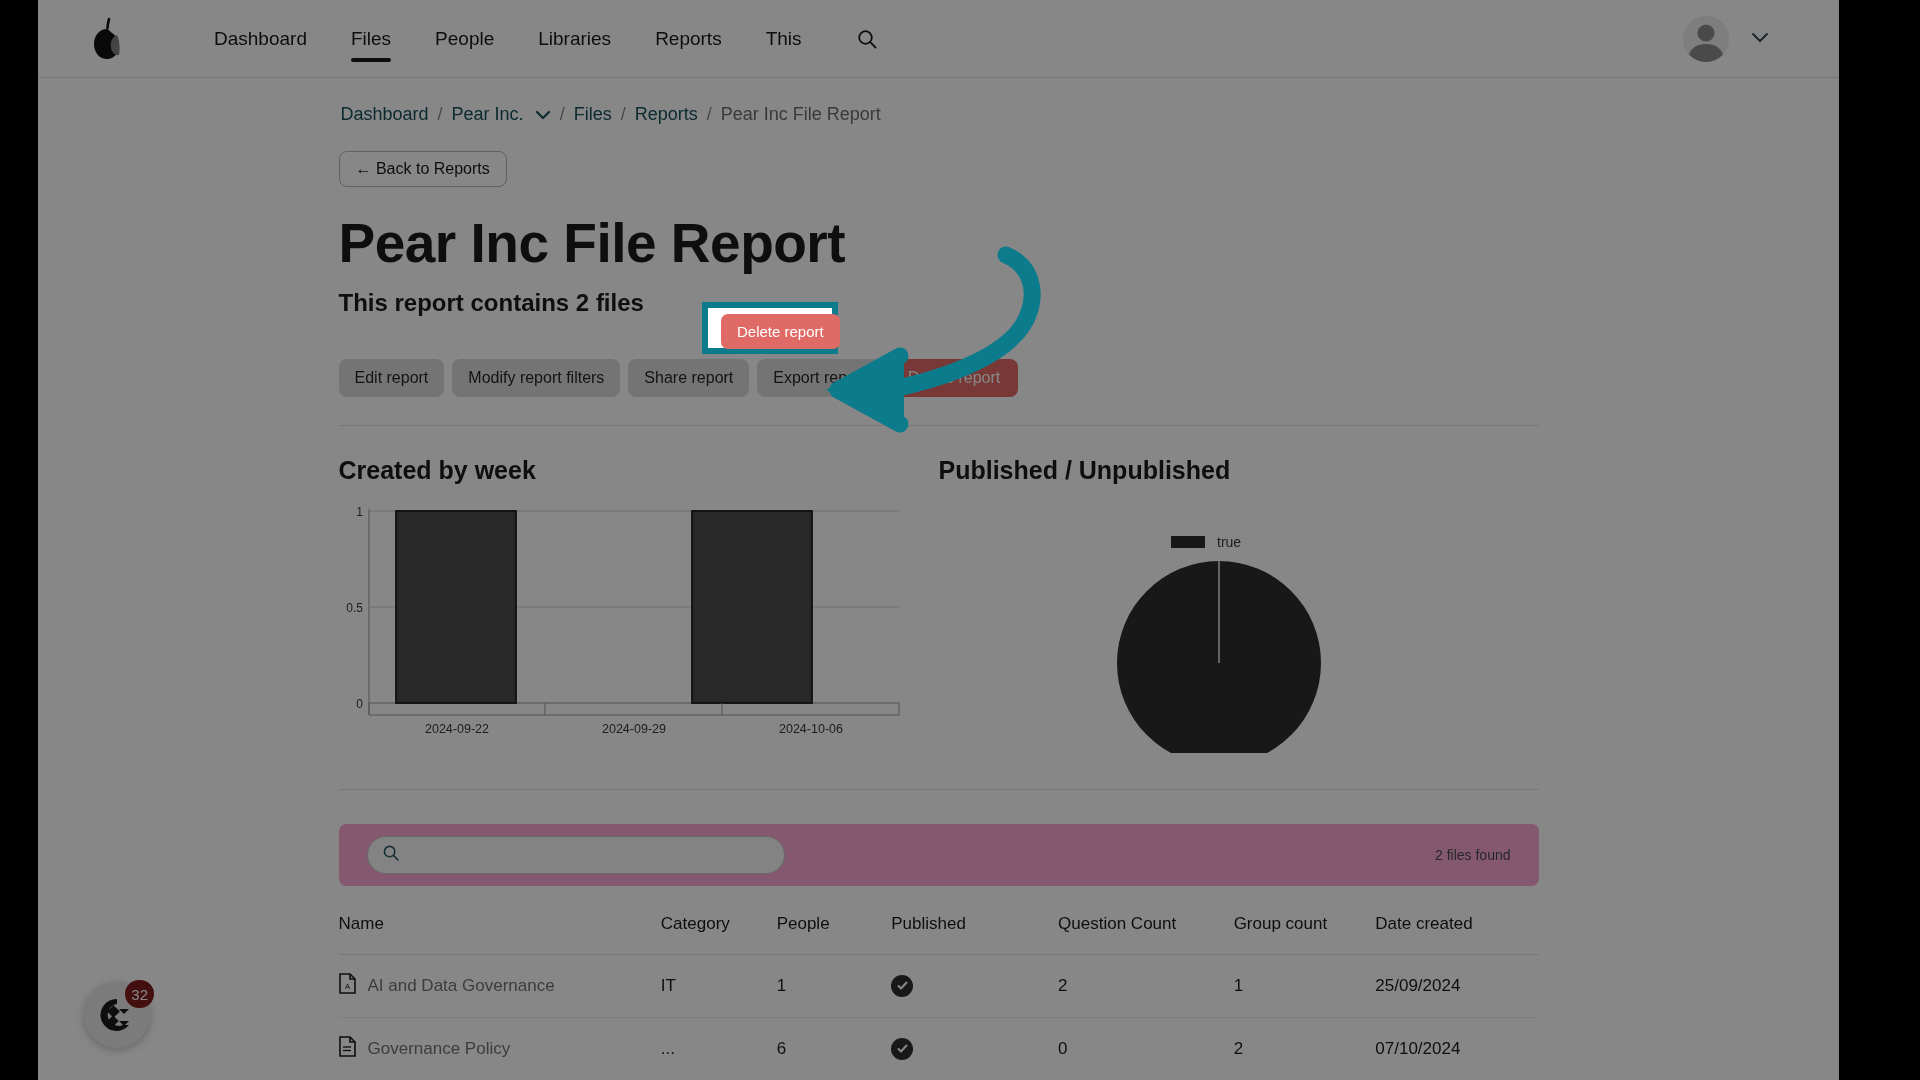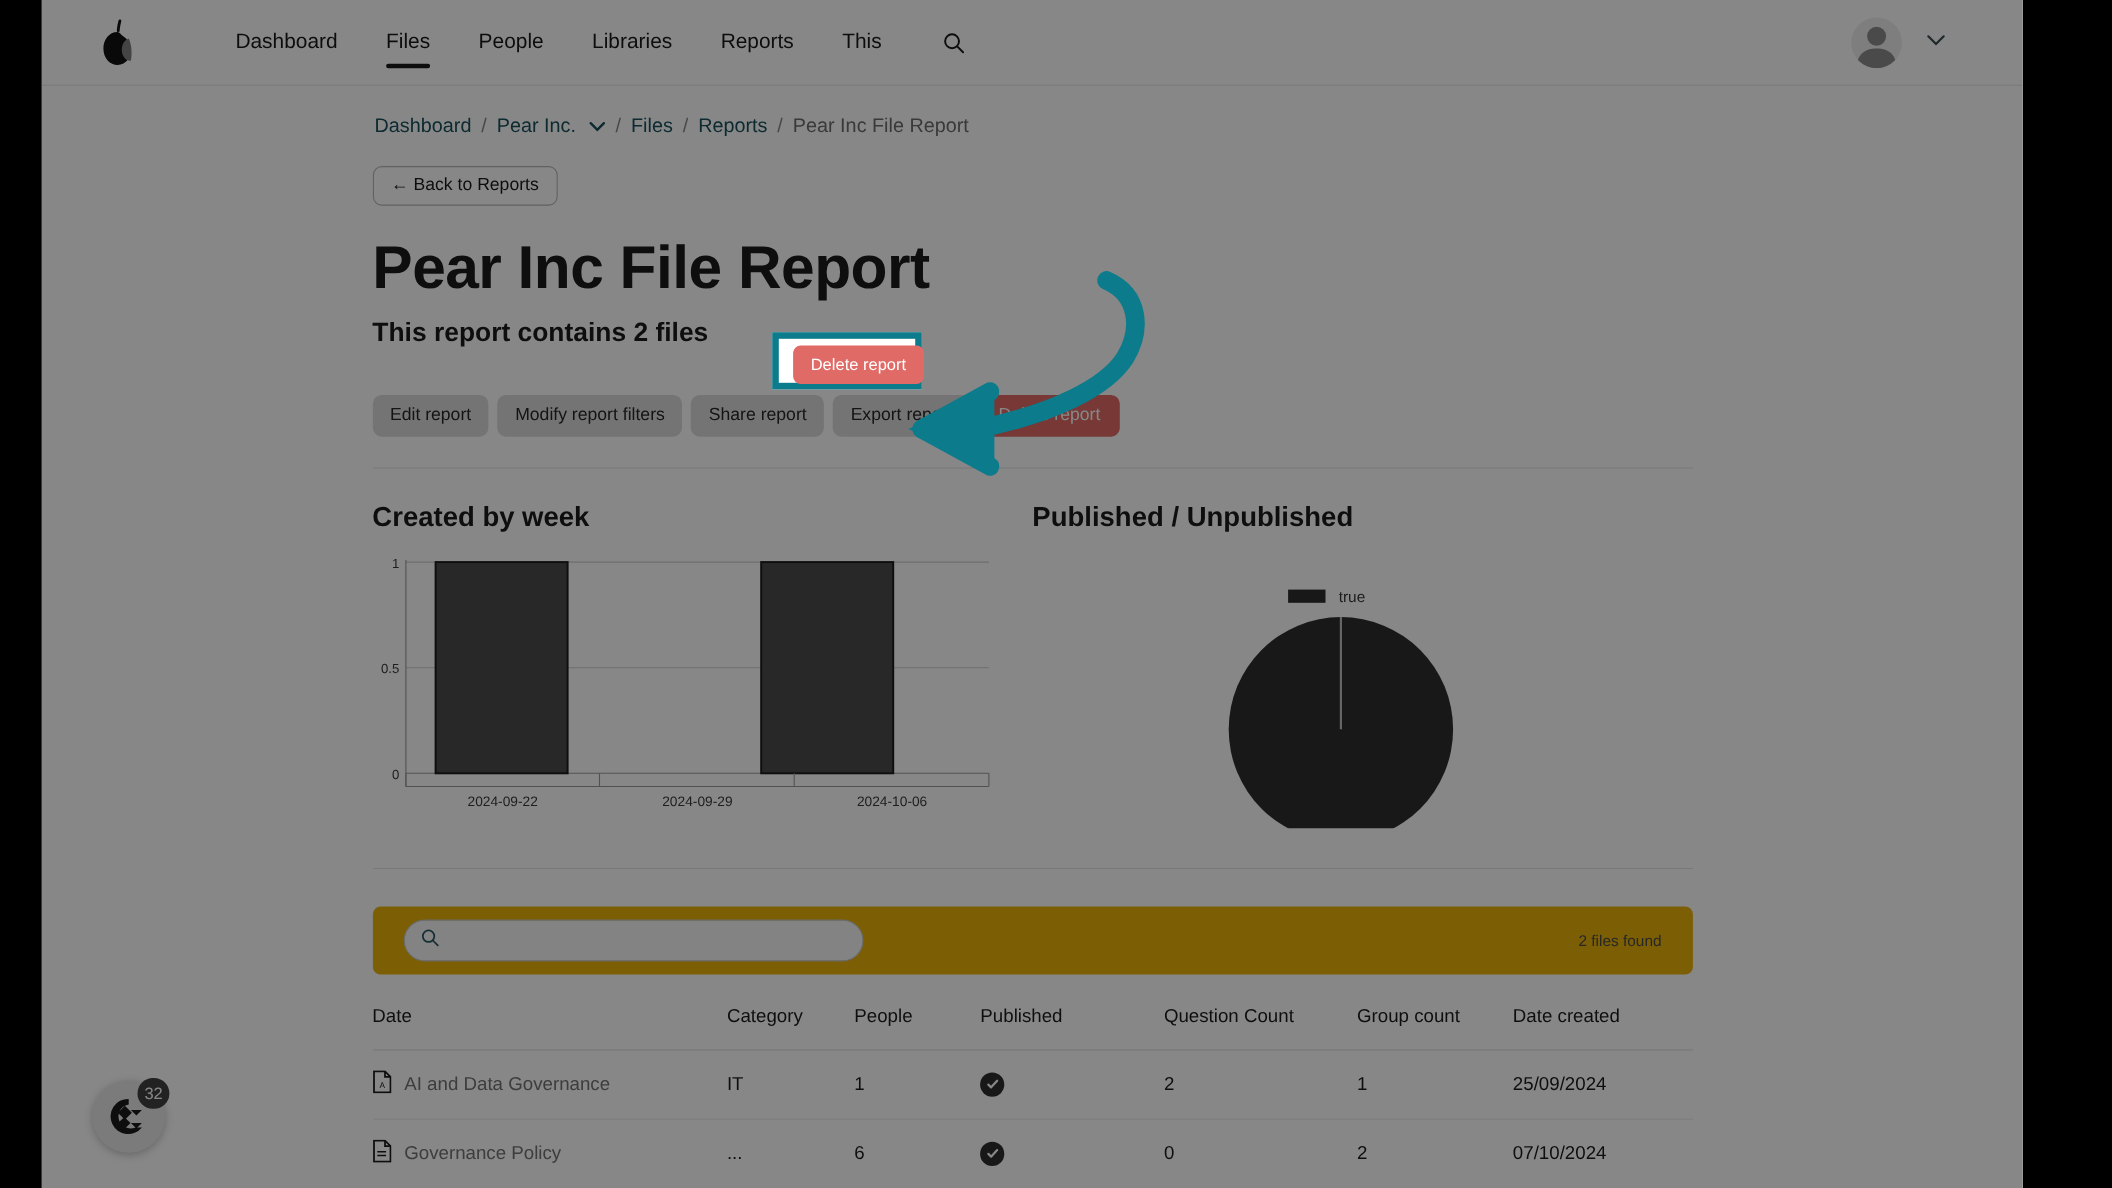--- a/index.html
+++ b/index.html
@@ -196,21 +196,21 @@
     font-weight: 700;
     color: #1b1b1b;
     margin-bottom: 18px;
   }
   .bar-wrap { position: relative; height: 250px; padding-left: 0; }
   .pie-wrap { position: relative; height: 250px; }
 
   
   .table-card { margin-top: 34px; }
   .search-bar {
-    background: #eab308;
+    background: #f9a8d4;
     border-radius: 7px;
     height: 62px;
     display: flex;
     align-items: center;
     padding: 0 28px;
     margin: 0 0 0 0;
   }
   .search-input-wrap {
     position: relative;
     width: 418px;
@@ -296,21 +296,21 @@
     background: #e9e9e9;
     box-shadow: 0 2px 8px rgba(0,0,0,0.25);
     display: flex; align-items: center; justify-content: center;
     cursor: pointer;
   }
   .widget-badge {
     position: absolute;
     right: -4px; top: -2px;
     min-width: 28px; height: 28px;
     border-radius: 14px;
-    background: #404040;
+    background: #7f1d1d;
     color: #fff;
     font-size: 15px;
     display: flex; align-items: center; justify-content: center;
     padding: 0 6px;
   }
 
   
   #annot {
     position: absolute;
     inset: 0;
@@ -489,21 +489,21 @@
                 </svg>
               </span>
               <input class="search-input" type="text" placeholder="" style="">
             </div>
             <span class="files-found">2 files found</span>
           </div>
 
           <table class="files">
             <thead>
               <tr>
-                <th class="c-name">Date</th>
+                <th class="c-name">Name</th>
                 <th class="c-cat">Category</th>
                 <th class="c-ppl">People</th>
                 <th class="c-pub">Published</th>
                 <th class="c-qc">Question Count</th>
                 <th class="c-gc">Group count</th>
                 <th class="c-dc">Date created</th>
               </tr>
             </thead>
             <tbody>
               <tr>

